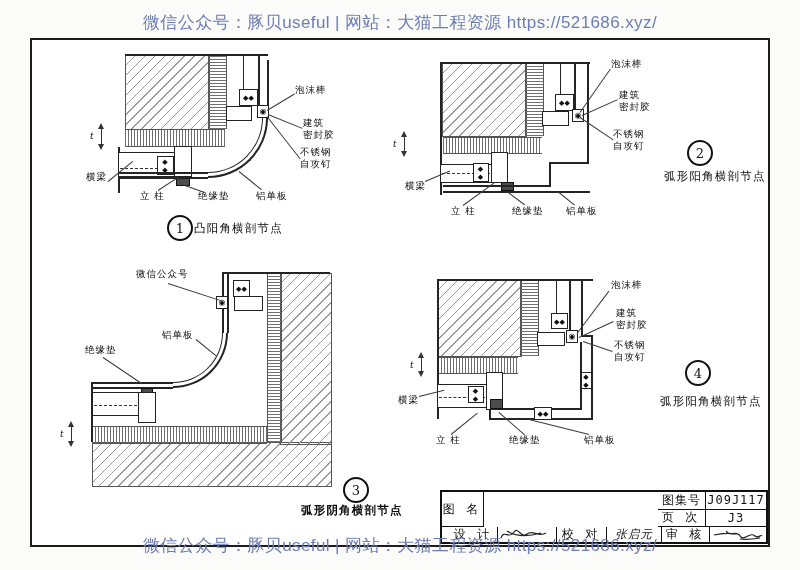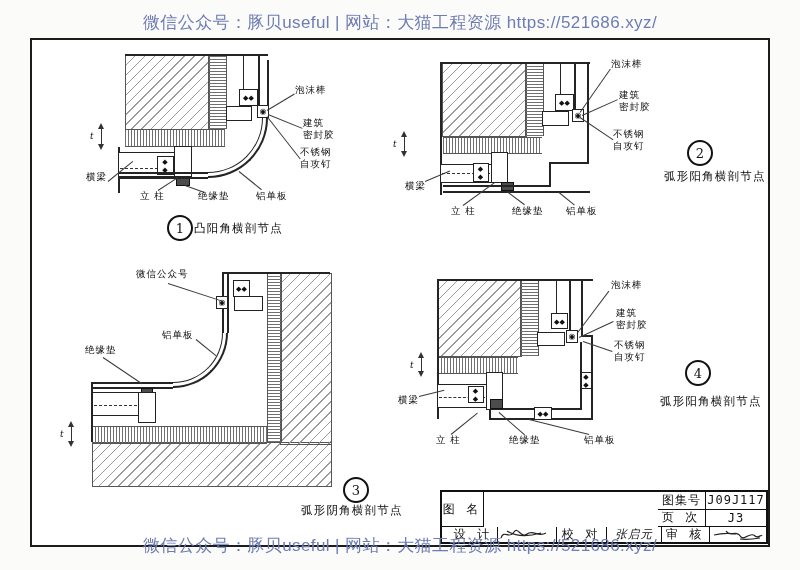--- a/index.html
+++ b/index.html
@@ -185,21 +185,21 @@
 <div class="dimlbl" style="left:60px;top:429px;">t</div>
 
 <div class="ldr" style="left:168px;top:283px;width:57px;transform:rotate(18deg);"></div>
 <div class="ldr" style="left:196px;top:339px;width:26px;transform:rotate(39deg);"></div>
 <div class="ldr" style="left:103px;top:357px;width:47px;transform:rotate(34deg);"></div>
 
 <div class="lbl" style="left:136px;top:268px;">微信公众号</div>
 <div class="lbl" style="left:162px;top:329px;">铝单板</div>
 <div class="lbl" style="left:85px;top:344px;">绝缘垫</div>
 <div class="circ" style="left:343px;top:477px;">3</div>
-<div class="cap" style="left:301px;top:503px;">弧形阴角横剖节点</div>
+<div class="cap" style="left:301px;top:503px;font-weight:bold;">弧形阴角横剖节点</div>
 
 <div class="h" style="left:437px;top:280px;width:83px;height:75px;"></div>
 <div class="iv" style="left:520px;top:280px;width:17px;height:76px;"></div>
 <div class="ih" style="left:438px;top:357px;width:80px;height:15px;"></div>
 <div class="ln" style="left:437px;top:279px;width:156px;height:1.5px;"></div>
 <div class="ln" style="left:437px;top:279px;width:1.5px;height:140px;"></div>
 <div class="ln" style="left:556px;top:280px;width:1px;height:37px;"></div>
 <div class="ln" style="left:569px;top:280px;width:2px;height:54px;"></div>
 <div class="ln" style="left:581px;top:280px;width:1.5px;height:56px;"></div>
 <div class="bx fd" style="left:551px;top:313px;width:17px;height:16px;">◆◆</div>

